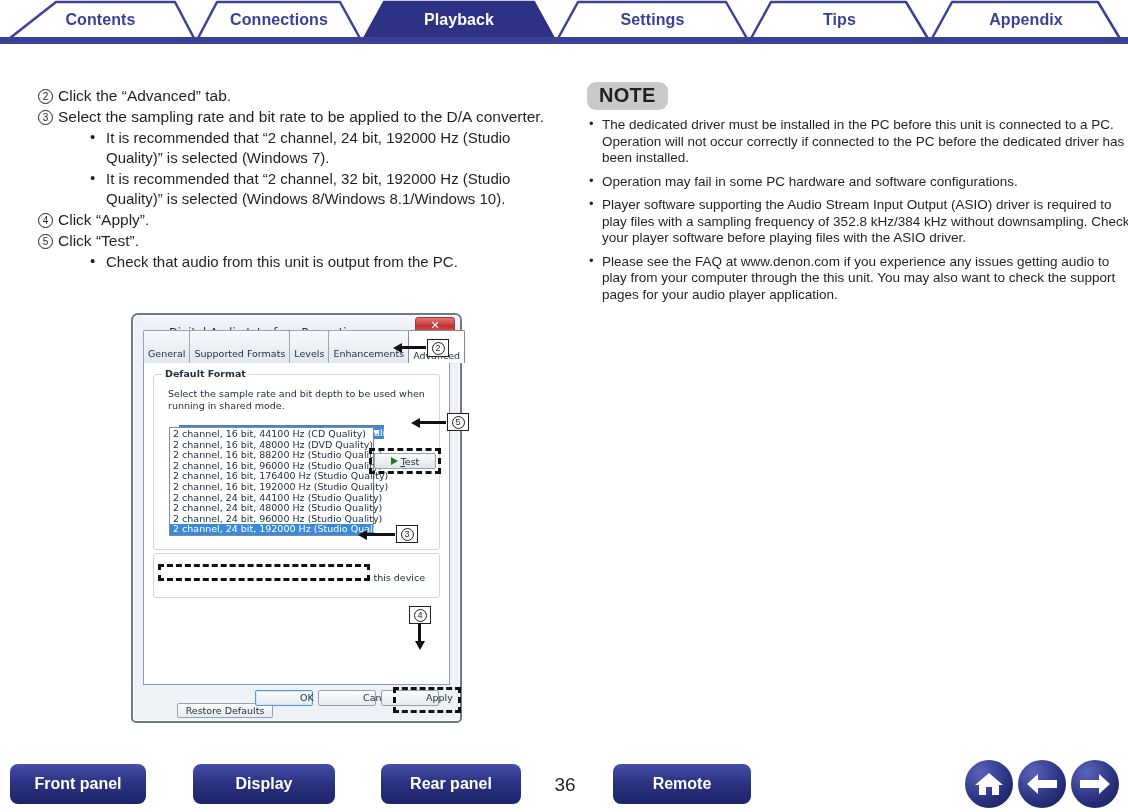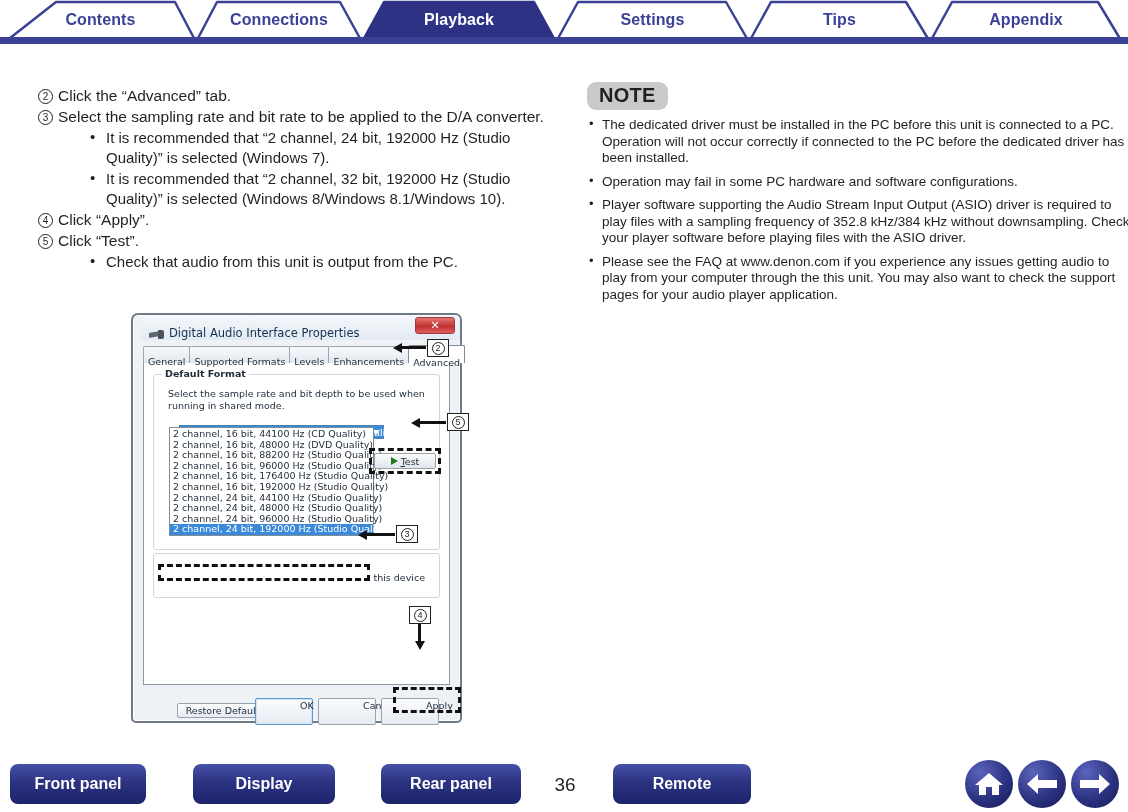--- a/index.html
+++ b/index.html
@@ -111,21 +111,21 @@
   
   .dlg-body {
     position:absolute; left:6px; top:26px; right:6px; bottom:6px;
   }
   .tabstrip {
     position:absolute; left:4px; top:5px; height:17px;
     display:flex; align-items:flex-end;
     z-index:5;
   }
   .dtab {
-    height:15px; padding:8px 4px;
+    height:15px; padding:16px 4px;
     border:1px solid #9aa6b2;
     border-bottom:none;
     background:linear-gradient(#f7f9fb,#e2e8ef);
     font-size:9.5px; line-height:14px; color:#1d2b38;
     font-family:"DejaVu Sans", sans-serif;
     margin-right:-1px;
     border-radius:2px 2px 0 0;
     white-space:nowrap;
   }
   .dtab.sel {
@@ -206,22 +206,22 @@
     border:1px solid #97a2ad; border-radius:2px;
     background:linear-gradient(#fbfcfd,#e6ebf1);
     font-size:9.5px; line-height:13px; text-align:center; color:#1d2b38;
     font-family:"DejaVu Sans", sans-serif;
   }
 
   .dlg-footer {
     position:absolute; left:4px; right:4px; bottom:4px; height:25px;
   }
   .fbtn {
-    position:absolute; top:12px;
-    width:58px; height:27px;
+    position:absolute; top:4px;
+    width:58px; height:16px;
     border:1px solid #97a2ad; border-radius:2px;
     background:linear-gradient(#fbfcfd,#e6ebf1);
     font-size:9.5px; line-height:14px; text-align:center; color:#1d2b38;
     font-family:"DejaVu Sans", sans-serif;
     padding-left:44px;
   }
   .fbtn.ok    { right:137px; border-color:#5a9ad0; box-shadow:inset 0 0 0 1px #cfe4f6; }
   .fbtn.cancel{ right:74px; }
   .fbtn.apply { right:11px;text-align:center; }
 

